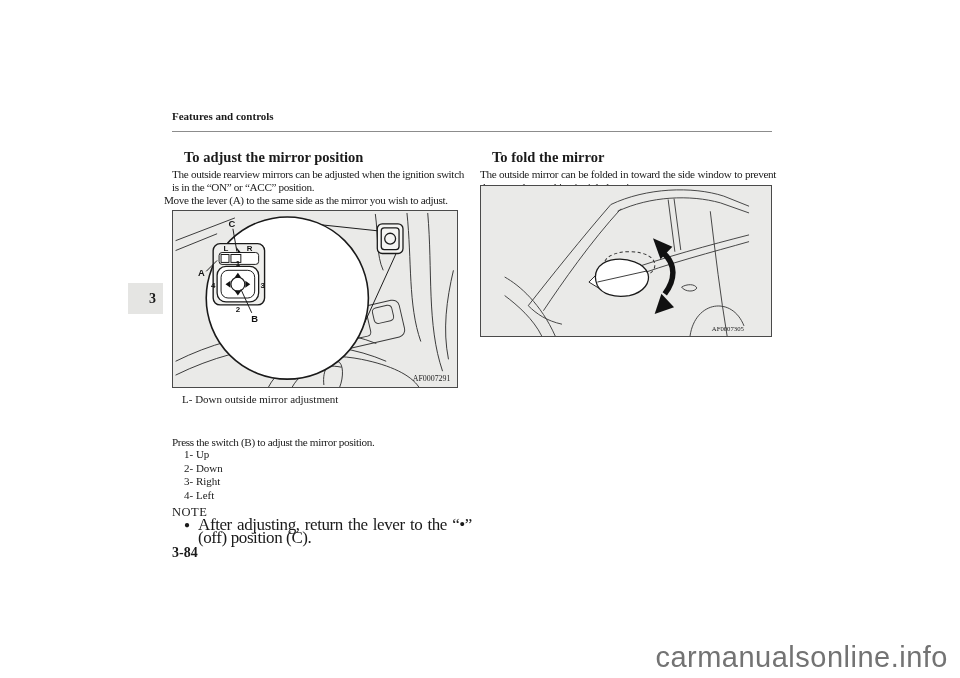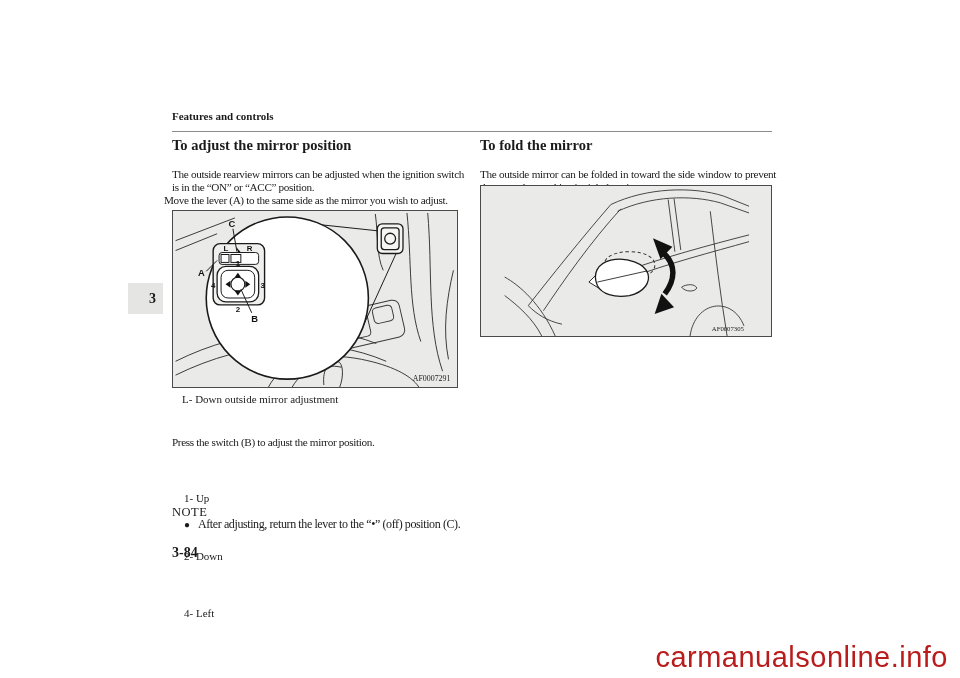--- a/index.html
+++ b/index.html
@@ -9,21 +9,21 @@
     font-family:"Liberation Serif",serif;color:#1a1a1a;border-radius:20px;
   }
   .abs{position:absolute;}
   .section-header{left:172px;top:110px;font-size:11px;font-weight:bold;letter-spacing:0;}
   .header-rule{left:172px;top:131px;width:600px;height:1px;background:#8c8c8c;}
   .chapter-tab{
     left:128px;top:283px;width:35px;height:31px;background:#e5e5e3;
     font-size:14px;font-weight:bold;text-align:right;line-height:31px;
     padding-right:7px;box-sizing:border-box;
   }
-  h2.man-heading{margin:0;font-size:14.5px;font-weight:bold;font-family:"Liberation Serif",serif;}
+  h2.man-heading{margin:12px;font-size:14.5px;font-weight:bold;font-family:"Liberation Serif",serif;}
   .adjust-heading{left:172px;top:137px;width:300px;}
   .fold-heading{left:480px;top:137px;width:300px;}
   .body-par{
     font-size:11.2px;line-height:13px;letter-spacing:-0.35px;
     text-align:justify;
   }
   .p-adjust-1{left:172px;top:157px;width:292px;}
   .p-adjust-2{left:164px;top:183px;width:292px;}
   .p-fold-1{left:480px;top:157px;width:296px;}
   .figure{
@@ -32,29 +32,29 @@
   .figure-adjust{left:172px;top:210px;width:286px;height:178px;}
   .figure-fold{left:480px;top:185px;width:292px;height:152px;}
   .figure svg{display:block;width:100%;height:100%;}
   svg text.lbl{font-family:"Liberation Sans",sans-serif;font-weight:bold;font-size:9.5px;fill:#111;}
   svg text.lbl-sm{font-family:"Liberation Sans",sans-serif;font-weight:bold;font-size:8px;fill:#111;}
   svg text.cap{font-family:"Liberation Serif",serif;font-size:8px;fill:#222;letter-spacing:0;}
   .legend{left:172px;top:392px;width:292px;font-size:11px;line-height:14px;}
   .legend-item{padding-left:10px;text-indent:0;}
   .p-press{left:172px;top:425px;width:292px;}
   .directions{left:172px;top:448px;width:292px;font-size:11px;line-height:13.5px;}
-  .direction-item{padding-left:12px;margin-top:44px;}
+  .direction-item{padding-left:12px;}
   .note-title{left:172px;top:505px;font-size:12.5px;letter-spacing:0.5px;}
   .note-row{left:172px;top:518px;width:300px;display:flex;}
   .note-marker{width:14px;flex:0 0 14px;padding-left:12px;font-size:10px;line-height:13px;}
-  .note-text{flex:1;font-size:12px;line-height:13px;letter-spacing:-0.4px;text-align:justify;}
+  .note-text{flex:1;font-size:17px;line-height:13px;letter-spacing:-0.4px;text-align:justify;}
   .page-number{left:172px;top:545px;font-size:14px;font-weight:bold;}
   .watermark{
     right:12px;bottom:4px;font-family:"Liberation Sans",sans-serif;
-    font-size:29px;color:#b91c1c;letter-spacing:0.5px;
+    font-size:29px;color:#737373;letter-spacing:0.5px;
   }
 </style>
 </head>
 <body>
 
 <div class="page">
 
   <div class="abs section-header">Features and controls</div>
   <div class="abs header-rule"></div>
   <div class="abs chapter-tab">3</div>
@@ -134,20 +134,21 @@
 
   <div class="abs legend">
     <div class="legend-item">L- Down outside mirror adjustment</div>
   </div>
 
   <p class="abs body-par p-press">Press the switch (B) to adjust the mirror position.</p>
 
   <div class="abs directions">
     <div class="direction-item">1- Up</div>
     <div class="direction-item">2- Down</div>
+    <div class="direction-item">3- Right</div>
     <div class="direction-item">4- Left</div>
   </div>
 
   <div class="abs note-title">NOTE</div>
   <div class="abs note-row">
     <span class="note-marker">●</span>
     <span class="note-text">After adjusting, return the lever to the “•” (off) position (C).</span>
   </div>
 
   <h2 class="abs man-heading fold-heading">To fold the mirror</h2>

